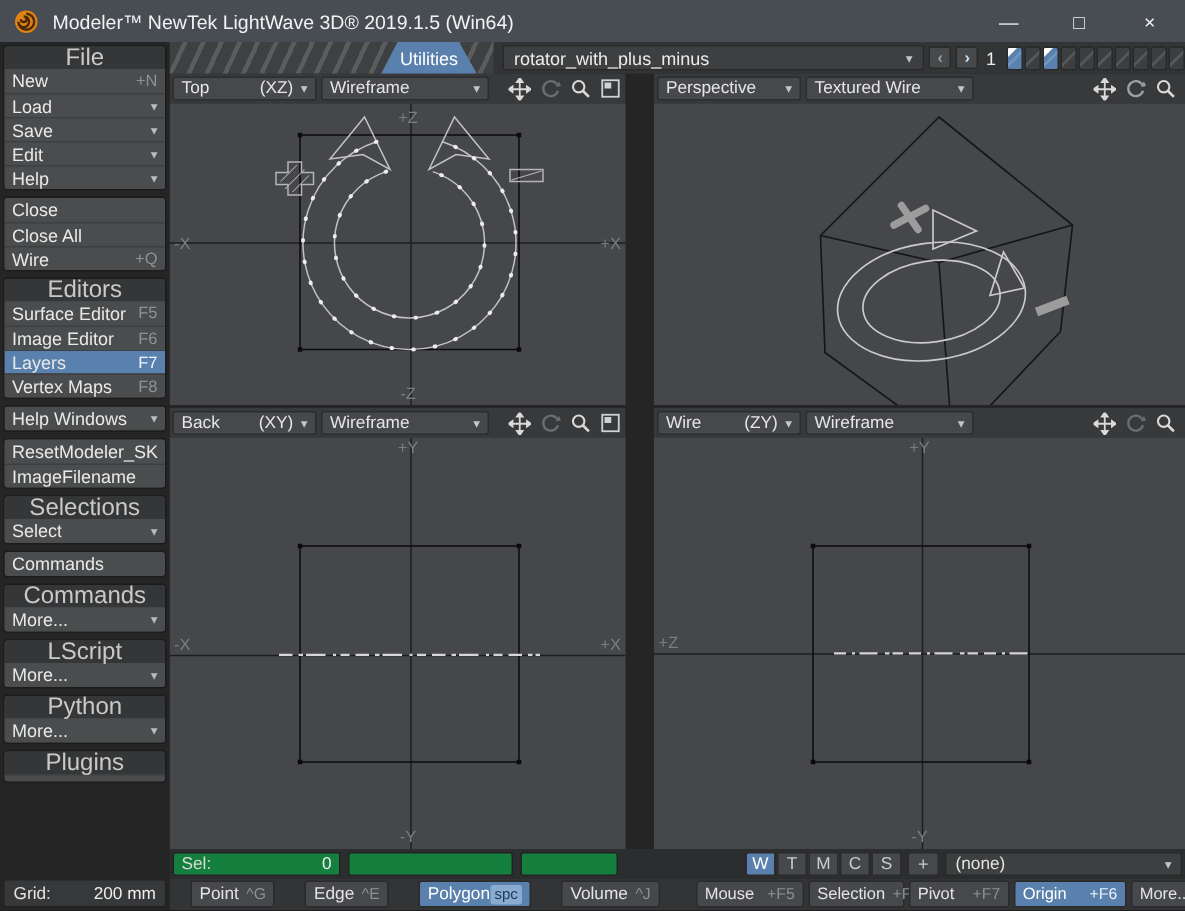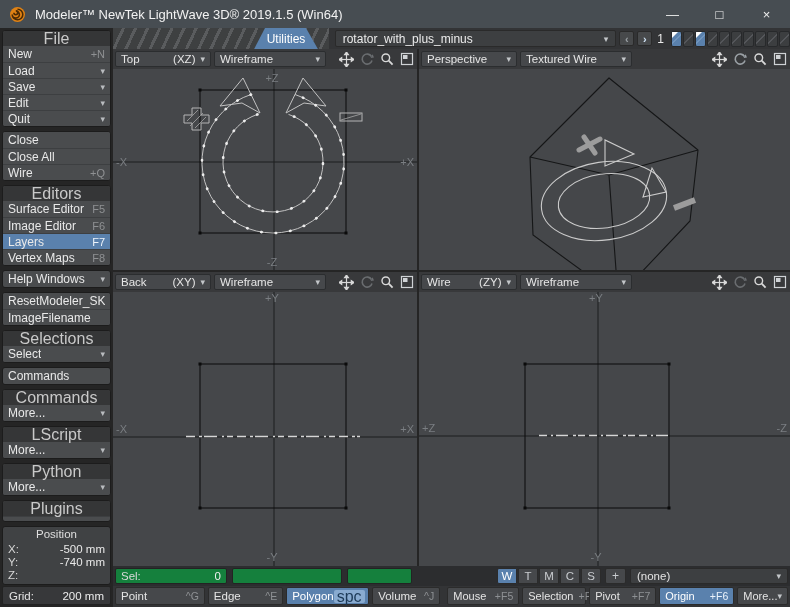--- a/index.html
+++ b/index.html
@@ -46,21 +46,21 @@
 .preset .chev{margin-left:auto}
 .navbtn{width:15px;margin:3px 0 3px 3px;background:#47494b;border:1px solid #2a2a2a;border-radius:2px;display:flex;align-items:center;justify-content:center;font-size:11px;color:#9aa0a5;font-weight:bold}
 .navbtn.next{color:#cfe2f4}
 .layernum{align-self:center;margin:0 5px;color:#ececec}
 .layers{display:flex;gap:1px;align-items:center;margin-left:2px}
 .layer{width:11px;height:16px;background-color:#3c3e40;border:1px solid #27292b;border-radius:2px;background-image:linear-gradient(135deg,transparent 44%,#54565a 44%,#54565a 56%,transparent 56%);position:relative}
 .layer.selected{background-color:#5a81ad;background-image:linear-gradient(135deg,transparent 44%,#6f94bd 44%,#6f94bd 56%,transparent 56%)}
 .layer.content::before{content:"";position:absolute;left:0;top:0;border:3px solid transparent;border-top-color:#fff;border-left-color:#fff}
 
 
-.vprow{display:flex;gap:2px}
+.vprow{display:flex;gap:19px}
 .vprow.r1{height:221px;margin-bottom:2px}
 .vprow.r2{height:294px}
 .vp{display:flex;flex-direction:column}
 .vp-l{width:304px}
 .vp-r{width:371px}
 .vphead{height:20px;background:#38393b;display:flex;align-items:center;gap:3px;padding:0 2px}
 .vsel{height:16px;background:#46484b;border:1px solid #2b2d2f;border-radius:2px;display:flex;align-items:center;padding:0 5px;color:#e6e6e6;font-size:11.5px;white-space:nowrap}
 .view-sel{width:96px}
 .mode-sel{width:112px}
 .vsel .ax{margin-left:auto;padding-left:5px}
@@ -82,26 +82,26 @@
 .visgrp{display:flex;gap:1px;margin-left:auto}
 .visbtn{width:20px;height:16px;background:#46484b;border:1px solid #2b2b2b;color:#c9ccd0;display:flex;align-items:center;justify-content:center;font-size:11.5px}
 .visbtn:first-child{border-radius:2px 0 0 2px}
 .visbtn:last-child{border-radius:0 2px 2px 0}
 .visbtn.active{background:#5a81ad;color:#fff}
 .plusbtn{width:21px;height:16px;margin-left:4px;background:#46484b;border:1px solid #2b2b2b;border-radius:2px;color:#c9ccd0;display:flex;align-items:center;justify-content:center;font-size:12px}
 .nonesel{width:158px;height:16px;margin-left:4px;background:#3d3f41;border:1px solid #2a2a2a;border-radius:2px;display:flex;align-items:center;padding:0 6px;color:#e3e3e3;font-size:11.5px}
 .nonesel .chev{margin-left:auto}
 
 
-.bottomrow{height:22px;display:flex;align-items:center;background:#333436;padding:0 2px;gap:3px}
+.bottomrow{height:22px;display:flex;align-items:center;background:#333436;padding:0 14px;gap:20px}
 .modebtn{height:18px;background:#46484b;border:1px solid #2b2b2b;border-radius:2px;display:flex;align-items:center;padding:0 5px;color:#e4e4e4;font-size:11.5px;white-space:nowrap}
 .modebtn .sc{margin-left:auto;color:#8e9194;padding-left:5px;font-size:10.5px}
 .modebtn.active{background:#5a81ad;color:#fff}
 .modebtn.active .sc{color:#eaf2fb}
-.modebtn .chip{margin-left:auto;background:#89abd0;color:#1d3a57;border-radius:2px;padding:0 3px;font-size:16px;line-height:13px}
+.modebtn .chip{margin-left:auto;background:#89abd0;color:#1d3a57;border-radius:2px;padding:0 3px;font-size:10px;line-height:13px}
 .m-point{width:98px}.m-edge{width:82px}.m-poly{width:83px}.m-vol{width:74px}
 .acts{display:flex;gap:3px;margin-left:4px;flex:1}
 .act{font-size:11px}
 .a-mouse{width:72px}.a-sel{width:64px}.a-pivot{width:67px}.a-origin{width:75px}.a-more{flex:1}
 </style>
 </head>
 <body>
 
 <div class="app">
 
@@ -134,21 +134,21 @@
           </div>
         <div class="sitem">
             <span class="lb">Save</span>
             <span class="chev">▾</span>
           </div>
         <div class="sitem">
             <span class="lb">Edit</span>
             <span class="chev">▾</span>
           </div>
         <div class="sitem">
-            <span class="lb">Quit</span>
+            <span class="lb">Help</span>
             <span class="chev">▾</span>
           </div>
       </div>
 
       <div class="sgroup">
         <div class="sitem">
             <span class="lb">Close</span>
           </div>
         <div class="sitem">
             <span class="lb">Close All</span>
@@ -231,35 +231,20 @@
             <span class="lb">More...</span>
             <span class="chev">▾</span>
           </div>
       </div>
 
       <div class="sgroup">
         <div class="sheader">Plugins</div>
         <div class="clipped"></div>
       </div>
 
-      <div class="pospanel">
-        <div class="ptitle">Position</div>
-        <div class="prow">
-            <span>X:</span>
-            <span class="pv">-500 mm</span>
-          </div>
-        <div class="prow">
-            <span>Y:</span>
-            <span class="pv">-740 mm</span>
-          </div>
-        <div class="prow">
-            <span>Z:</span>
-            <span class="pv"></span>
-          </div>
-      </div>
 
       <div class="gridrow">
         <span>Grid:</span>
         <span class="gv">200 mm</span>
       </div>
     </div>
 
     <div class="content">
 
       <div class="tabrow">

